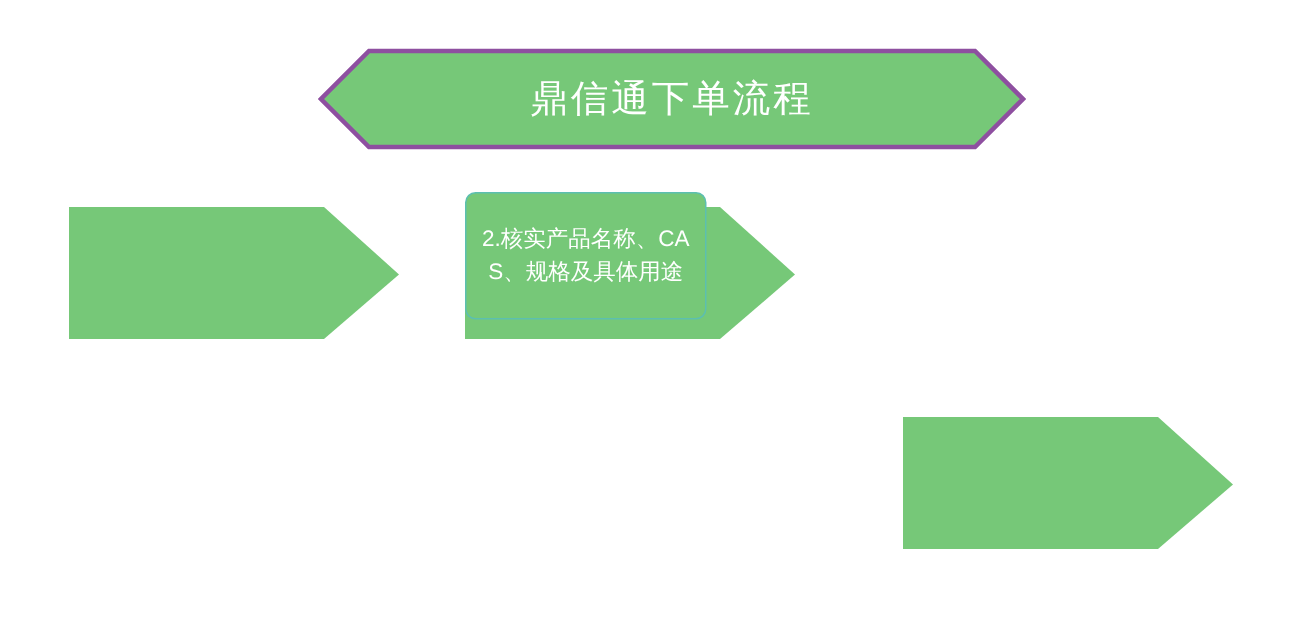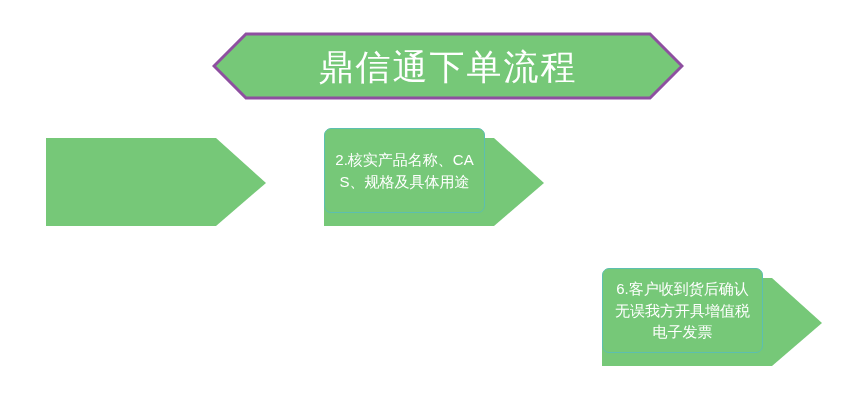--- a/index.html
+++ b/index.html
@@ -35,21 +35,21 @@
   #title-text {
     position: absolute;
     left: 0;
     top: 0;
     width: 472px;
     height: 68px;
     display: flex;
     align-items: center;
     justify-content: center;
     color: #ffffff;
-    font-size: 35px;
+    font-size: 25px;
     letter-spacing: 2px;
     line-height: 1;
     white-space: nowrap;
     font-weight: 400;
   }
 
   
   .step {
     position: absolute;
     width: 230px;
@@ -83,21 +83,21 @@
     line-height: 1.45;
     text-align: center;
     word-break: break-all;
     font-weight: 400;
   }
 
   
   .r1 { top: 128px; }
   .r2 { top: 268px; }
   .c1 { left: 44px; }
-  .c2 { left: 322px; }
+  .c2 { left: 308px; }
   .c3 { left: 600px; }
 </style>
 </head>
 <body>
 
 <div id="canvas">
 
   <div id="title-banner">
     <svg class="banner-svg" width="472" height="68" viewBox="0 0 472 68">
       <polygon points="34,2 438,2 470,34 438,66 34,66 2,34" fill="#76c878" stroke="#8e4fa0" stroke-width="3"></polygon>
@@ -120,18 +120,15 @@
     </div>
   </div>
 
 
 
 
   <div class="step r2 c3">
     <svg class="arrow-svg" width="230" height="100" viewBox="0 0 230 100">
       <polygon points="2,10 172,10 222,55 172,98 2,98" fill="#76c878"></polygon>
     </svg>
-    <div class="step-box">
-      <span class="step-label">6.客户收到货后确认无误我方开具增值税电子发票</span>
-    </div>
   </div>
 
 </div>
 
 </body></html>

